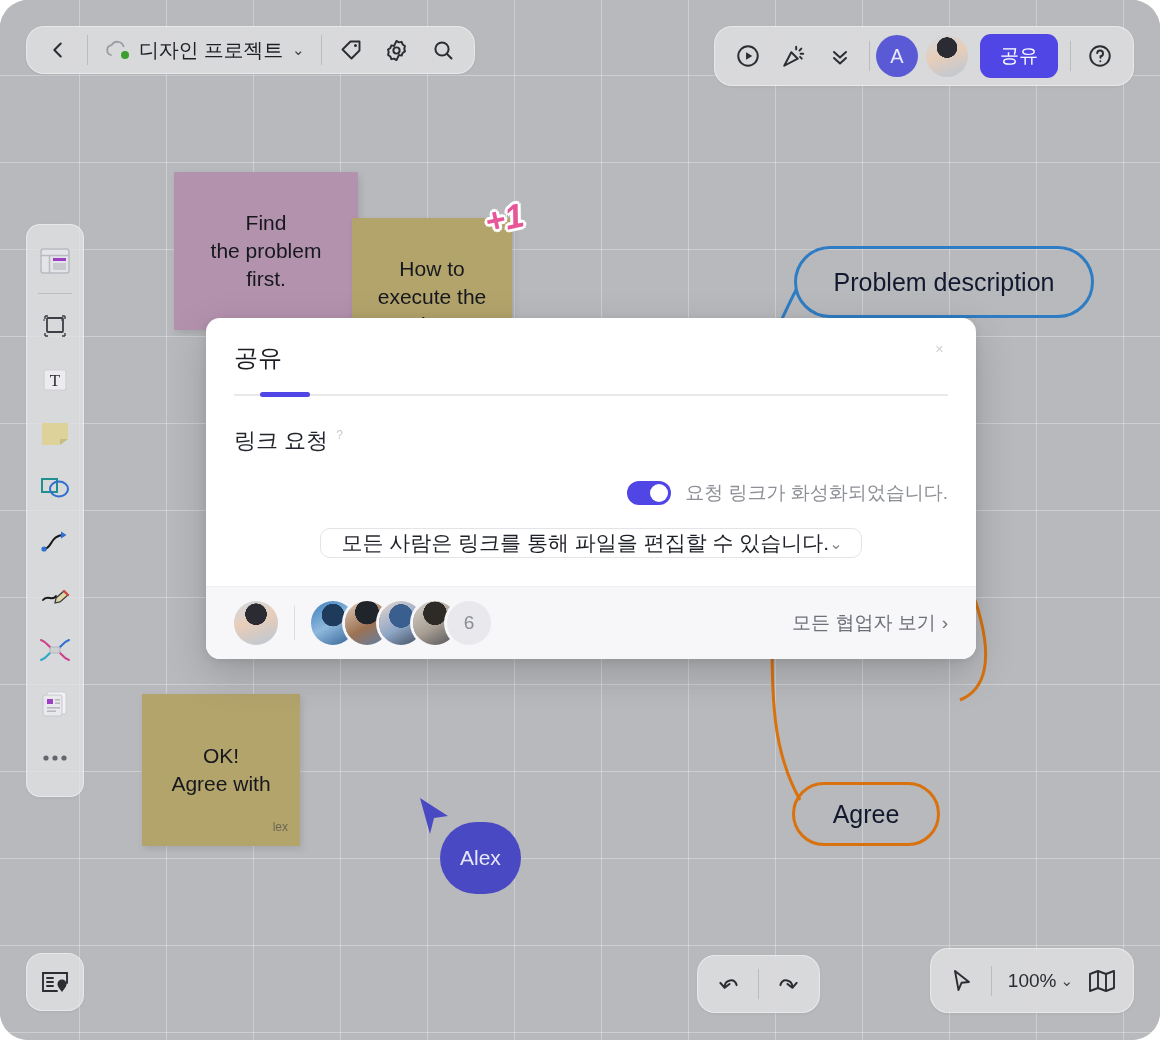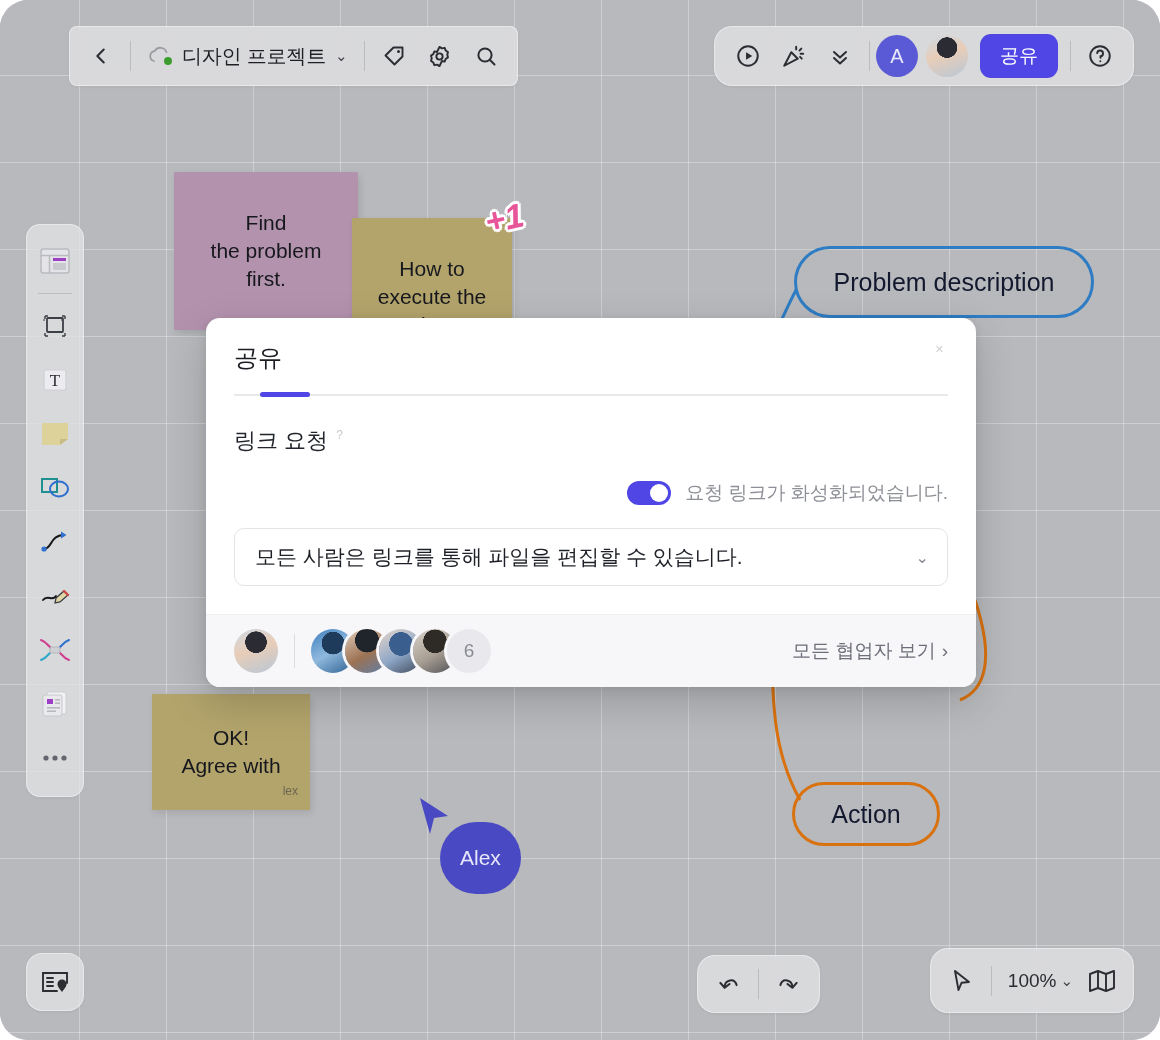--- a/index.html
+++ b/index.html
@@ -48,21 +48,21 @@
     color: #2b2d33;
   }
   .tb-btn svg { display:block; }
   .divider-v {
     width: 1px; height: 30px;
     background: rgba(0,0,0,.13);
     margin: 0 6px;
   }
 
   
-  #top-left-bar { left: 26px; top: 26px; height: 60px; padding: 0 8px; border-radius: 8px; margin-left: 43px;}
+  #top-left-bar { left: 26px; top: 26px; height: 48px; padding: 0 8px; border-radius: 18px;}
   #proj-chip {
     display: flex; align-items: center; gap: 9px;
     padding: 0 10px; height: 44px; border-radius: 12px;
     cursor: pointer;
   }
   #proj-name {
     font-size: 20px; color: #1d1f25; letter-spacing: -.2px;
     white-space: nowrap;
   }
   .cloud-wrap { position: relative; width: 26px; height: 20px; }
@@ -135,21 +135,21 @@
   .sticky {
     position: absolute;
     display: flex; align-items: center; justify-content: center;
     text-align: center;
     font-size: 21px; line-height: 1.32; color: #16181d;
     box-shadow: 2px 3px 7px rgba(0,0,0,.10);
     padding: 10px;
   }
   #sticky-pink { left: 138px; top: 172px; width: 184px; height: 158px; margin-left: 36px; }
   #sticky-gold { left: 352px; top: 218px; width: 160px; height: 158px; }
-  #sticky-ok   { left: 152px; top: 694px; width: 158px; height: 116px; justify-content: center; }
+  #sticky-ok   { left: 142px; top: 694px; width: 158px; height: 152px; justify-content: center; }
   #sticky-ok .author {
     position: absolute; right: 12px; bottom: 10px;
     font-size: 12px; color: #6d6652;
   }
   .plus-one {
     position: absolute; right: -12px; top: -22px;
     font-size: 34px; font-style: italic; font-weight: 700;
     color: #e8569a;
     text-shadow: 2px 2px 0 #fff, -2px 2px 0 #fff, 2px -2px 0 #fff, -2px -2px 0 #fff,
                  0 3px 0 #fff, 3px 0 0 #fff, -3px 0 0 #fff, 0 -3px 0 #fff;
@@ -212,21 +212,21 @@
   #toggle {
     width: 44px; height: 24px; border-radius: 999px;
     background: #4f46e5; position: relative; cursor: pointer; flex: none;
   }
   #toggle .knob {
     position:absolute; right: 3px; top: 3px;
     width: 18px; height: 18px; border-radius: 50%; background: #fff;
   }
   #toggle-text { font-size: 19px; color: #8e9097; }
 
-  #perm-row { display:flex; align-items:center; gap: 18px; margin-top: 22px; }
+  #perm-row { display:flex; align-items:center; gap: 18px; margin-top: 22px; flex-direction: column; }
   #perm-select {
     flex: 1;
     height: 58px; border: 1px solid #e3e4e8; border-radius: 10px;
     display:flex; align-items:center; justify-content: space-between;
     padding: 0 18px 0 20px; cursor: pointer;
     background: #fff;
   }
   #perm-text { font-size: 21px; color: #1d2026; }
   #copy-link-btn {
     width: 140px; height: 58px;
@@ -294,21 +294,21 @@
     <span style="white-space:pre-line;">OK!
 Agree with</span>
     <span class="author">lex</span>
   </div>
 
   <div class="node-pill" id="node-problem">
     <span>Problem description</span>
   </div>
 
   <div class="node-pill" id="node-action">
-    <span>Action</span>
+    <span>Agree</span>
   </div>
 
   <svg id="cursor-alex" width="34" height="40" viewBox="0 0 34 40">
     <path d="M2 2 L30 20 L16 22 L12 38 Z" fill="#4a49c4"></path>
   </svg>
   <div id="cursor-label">Alex</div>
 
   <div class="toolbar" id="top-left-bar">
     <div class="tb-btn">
       <svg width="22" height="22" viewBox="0 0 24 24" fill="none" stroke="#2b2d33" stroke-width="2.2" stroke-linecap="round" stroke-linejoin="round">

